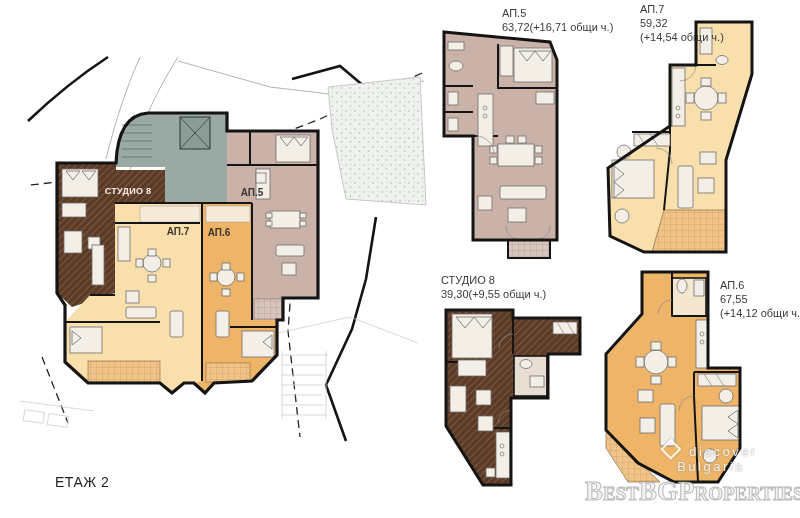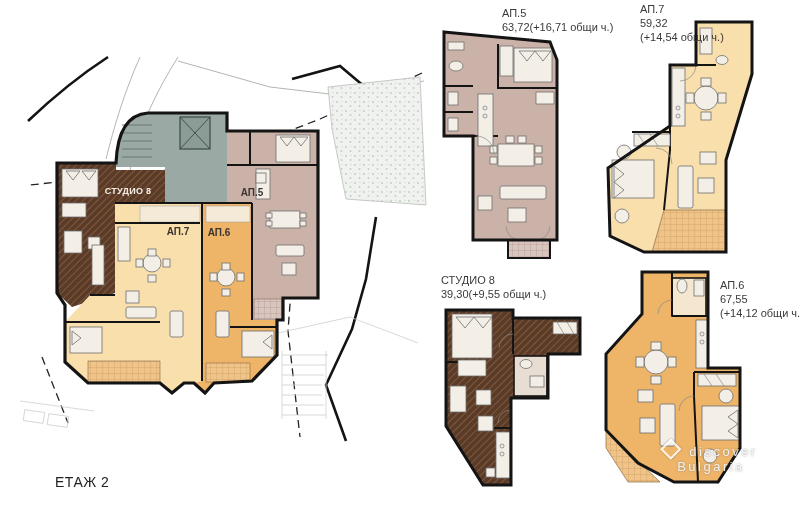--- a/index.html
+++ b/index.html
@@ -328,14 +328,15 @@
     <div>АП.6</div>
     <div>67,55</div>
     <div>(+14,12 общи ч.)</div>
   </div>
 
   <div class="floor-lbl">ЕТАЖ 2</div>
 
   <div class="wm-tag">
     <span class="wm-logo"></span><span>discover Bulgaria</span>
   </div>
+  <div class="wm-brand">BestBGProperties</div>
 
 </div>
 
 </body></html>

